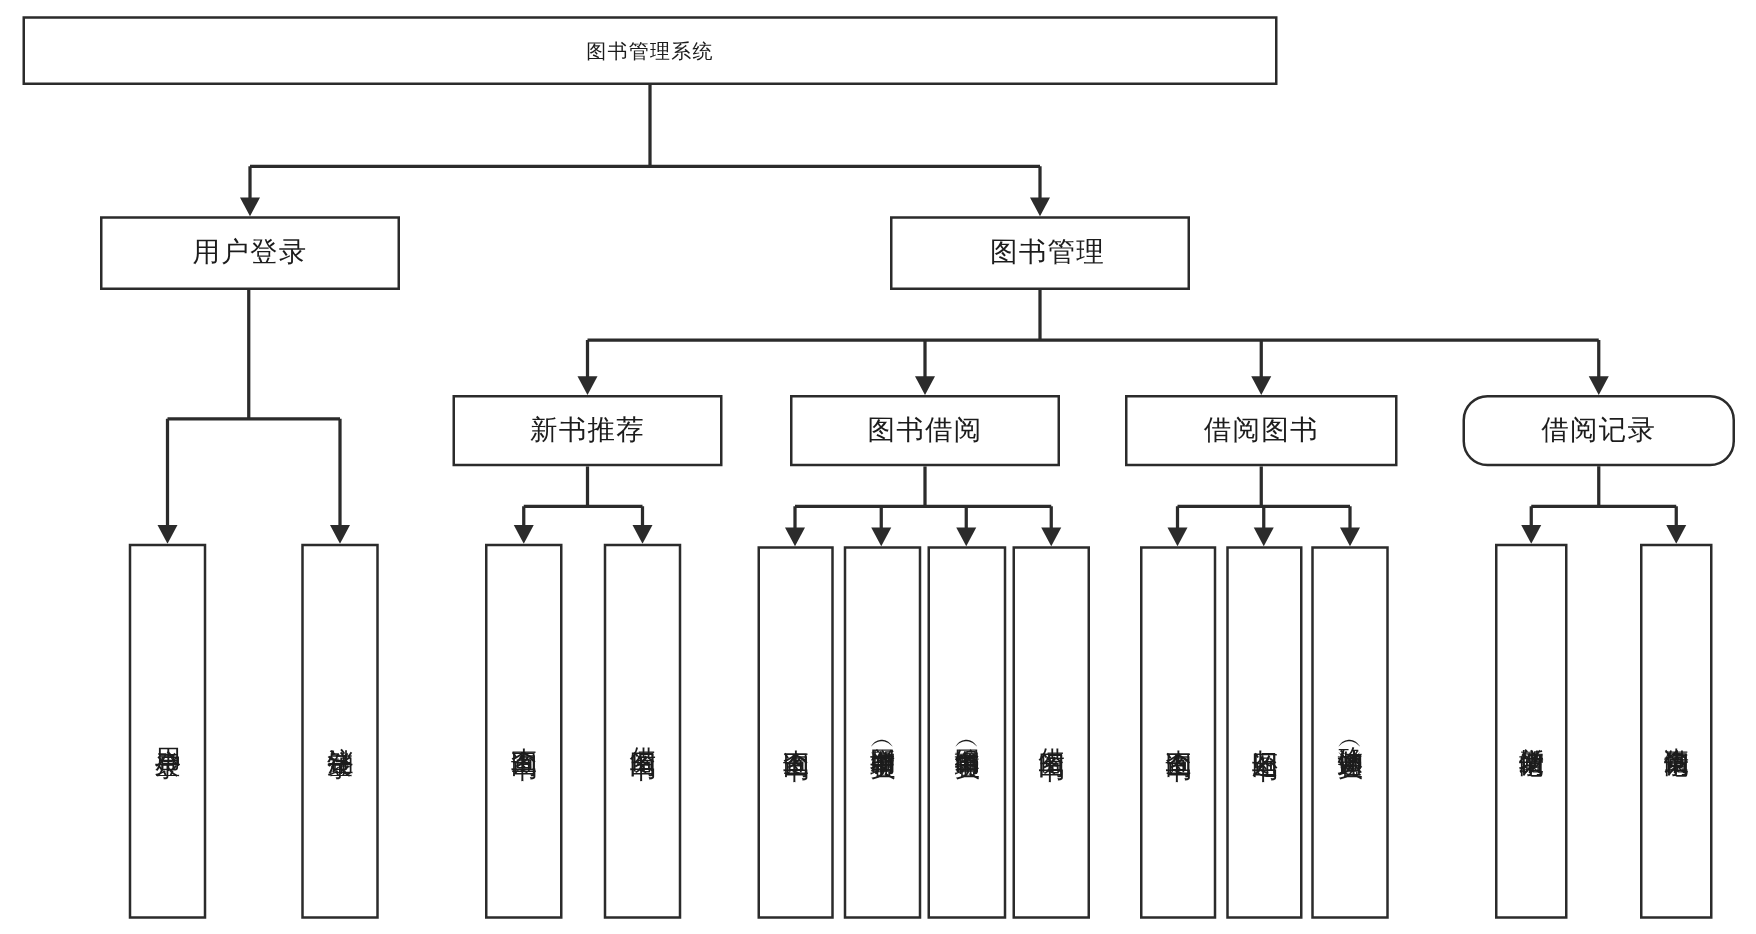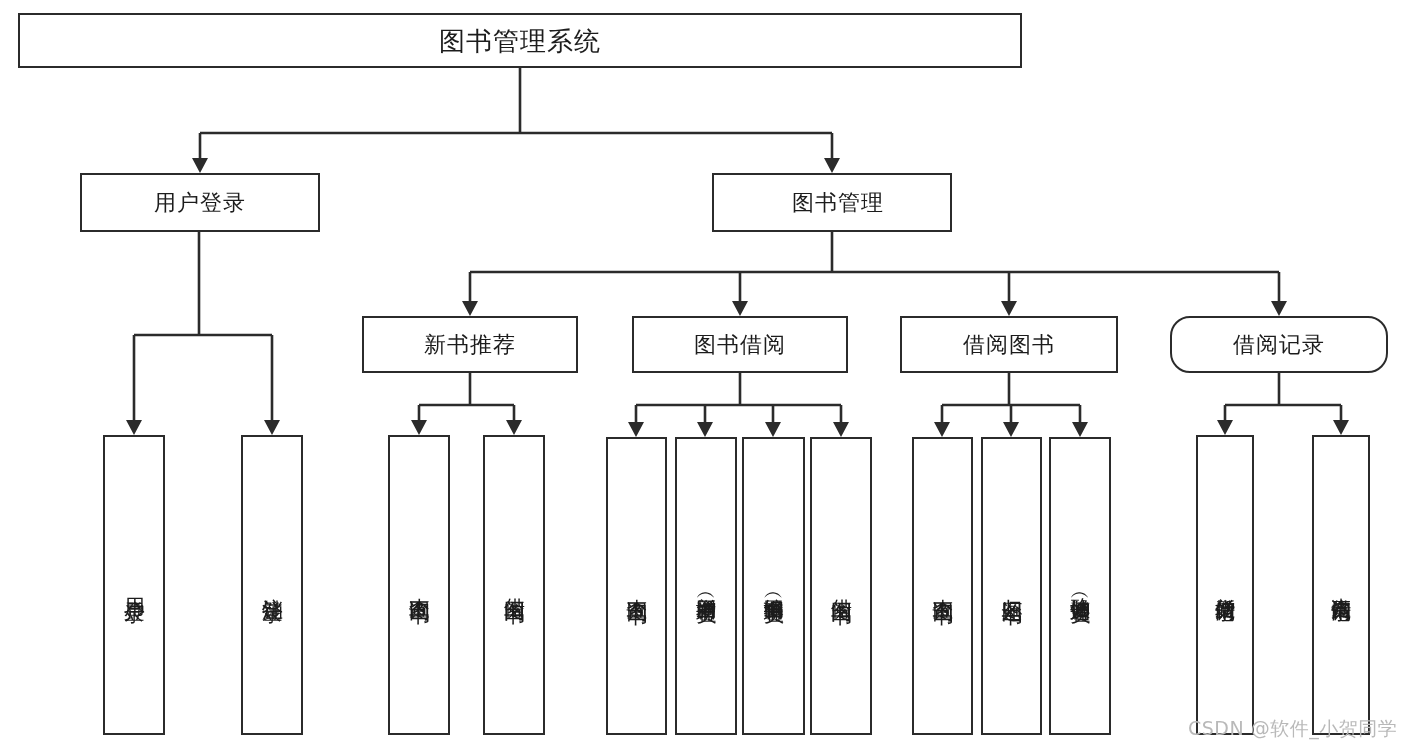--- a/index.html
+++ b/index.html
@@ -29,21 +29,21 @@
     align-items:center;
     justify-content:center;
     color:#1c1c1c;
   }
   .node.horiz{
     font-size:22px;
     letter-spacing:1px;
     line-height:1;
   }
   .node.root{
-    font-size:26px;
+    font-size:16px;
     text-align:right;
   }
   .node.vert{
     writing-mode:vertical-rl;
     text-orientation:upright;
     font-size:21px;
     line-height:1.18;
     letter-spacing:2px;
     padding:6px 0;
     text-align:center;
@@ -179,14 +179,13 @@
       <div class="node vert tall-text" style="left: 1049px; top: 437px; width: 62px; height: 298px;">
         <span class="label">确认归还（管理员）</span>
       </div>
       <div class="node vert tall-text" style="left: 1196px; top: 435px; width: 58px; height: 300px;">
         <span class="label">新增借阅记录</span>
       </div>
       <div class="node vert tall-text" style="left: 1312px; top: 435px; width: 58px; height: 300px;">
         <span class="label">查询借阅记录</span>
       </div>
     </div>
-  <div class="watermark" style="left: 1188px; top: 716px; color: rgb(185, 185, 185);">CSDN @软件_小贺同学</div>
 </div>
 
 </body></html>

